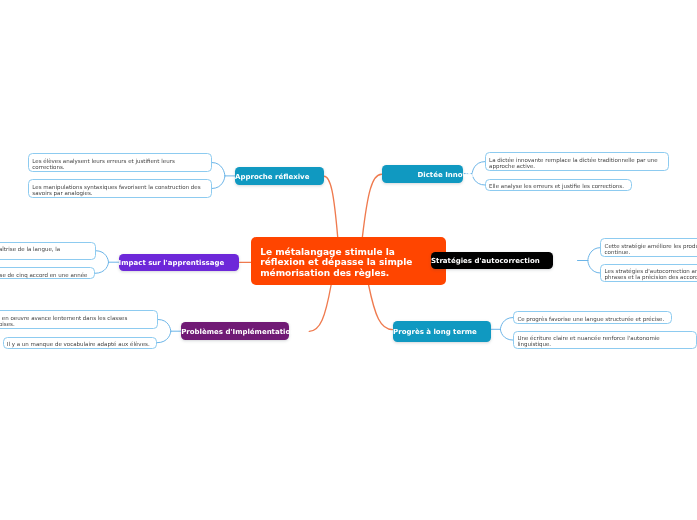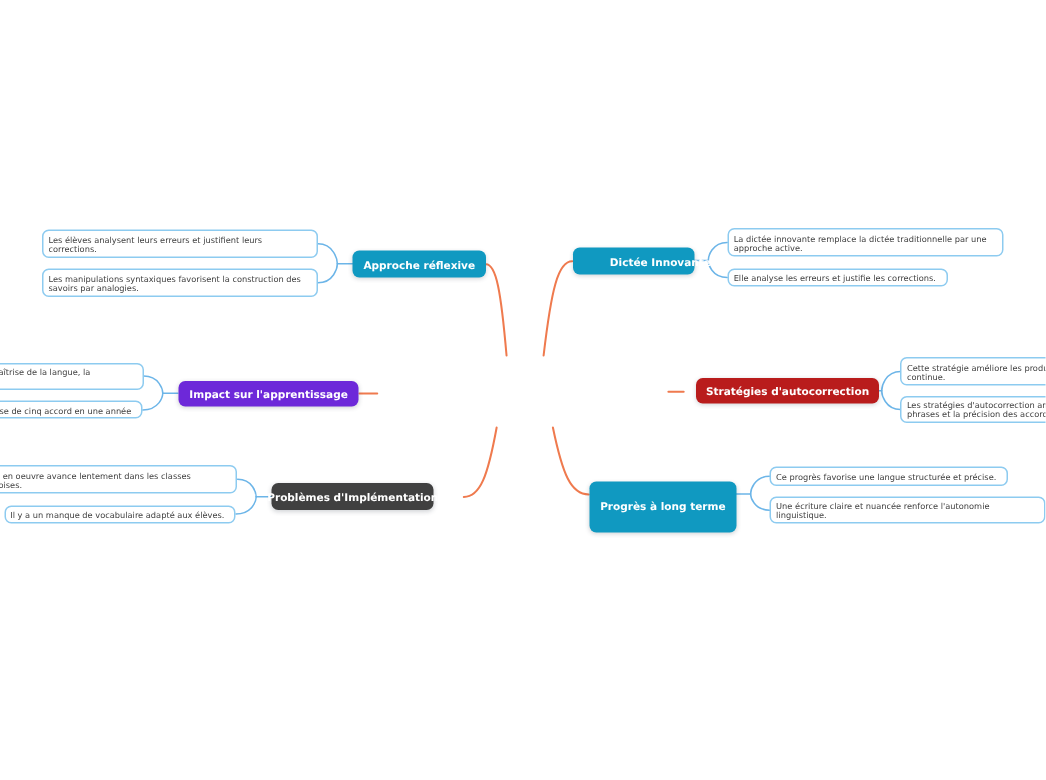--- a/index.html
+++ b/index.html
@@ -5,21 +5,21 @@
 <style>
   html,body{margin:0;padding:0;background:#ffffff;}
   body{width:697px;height:520px;overflow:hidden;
        font-family:"DejaVu Sans",sans-serif;}
   #stage{position:relative;width:697px;height:520px;background:#ffffff;}
   svg#links{position:absolute;left:0;top:0;width:697px;height:520px;}
   .node{position:absolute;box-sizing:border-box;display:flex;align-items:center;}
   .central{border-radius:5px;padding:0 0 0 9.2px;z-index:3;}
   .central .txt{font-weight:bold;font-size:9px;line-height:10.6px;
                 position:relative;top:1.6px;}
-  .branch{border-radius:4.5px;justify-content:center;z-index:3;
+  .branch{border-radius:4.5px;justify-content:flex-start;z-index:3;
           box-shadow:0 1px 3px rgba(60,70,80,0.22);}
   .branch .txt{font-weight:bold;font-size:7px;white-space:nowrap;
                position:relative;top:0.9px;}
   .leaf{border-style:solid;border-width:1px;border-radius:4.5px;z-index:2;
         padding:3.5px 6.7px 0.9px 3.3px;background:#ffffff;display:block;}
   .leaf .txt{font-size:5.5px;line-height:6px;}
   .leaf .txt div,.central .txt div{white-space:nowrap;}
 </style>
 </head>
 <body>
@@ -46,20 +46,27 @@
     <path fill="none" stroke-width="1.35" stroke-linecap="round" d="M309.2,331.3 C320.15,331.3 325.187,317.41 331.1,285" stroke="#ef7a4e"></path>
     <path fill="none" stroke-width="1" stroke-linecap="round" d="M181.2,331.2 L170.8,331.2" stroke="#6cb5e8"></path>
     <path fill="none" stroke-width="1" stroke-linecap="round" d="M158.4,319.5 C168.568,319.5 170.8,328.86 170.8,331.2" stroke="#6cb5e8"></path>
     <path fill="none" stroke-width="1" stroke-linecap="round" d="M157.3,342.7 C168.37,342.7 170.8,333.5 170.8,331.2" stroke="#6cb5e8"></path>
     <path fill="none" stroke-width="1.35" stroke-linecap="round" d="M392.5,329.6 C380.55,329.6 375.053,316.22 368.6,285" stroke="#ef7a4e"></path>
     <path fill="none" stroke-width="1" stroke-linecap="round" d="M490.70000000000005,329.3 L500.4,329.3" stroke="#6cb5e8"></path>
     <path fill="none" stroke-width="1" stroke-linecap="round" d="M513.1,317.5 C502.686,317.5 500.4,326.94 500.4,329.3" stroke="#6cb5e8"></path>
     <path fill="none" stroke-width="1" stroke-linecap="round" d="M513.1,340.1 C502.686,340.1 500.4,331.46000000000004 500.4,329.3" stroke="#6cb5e8"></path>
   </svg>
 
+  <div class="node central" style="background: rgb(255, 69, 0); color: rgb(255, 255, 255); left: 251px; top: 237px; width: 195px; height: 48px;">
+    <div class="txt">
+      <div>Le métalangage stimule la</div>
+      <div>réflexion et dépasse la simple</div>
+      <div>mémorisation des règles.</div>
+    </div>
+  </div>
 
   <div class="node branch" style="background: rgb(16, 153, 193); color: rgb(255, 255, 255); left: 235px; top: 166.5px; width: 89px; height: 18.5px;">
     <div class="txt">Approche réflexive</div>
   </div>
   <div class="node leaf" style="color: rgb(63, 63, 63); border-color: rgb(141, 203, 240); top: 153.3px; height: 18.4px; left: 28px; width: 184px;">
     <div class="txt">
       <div>Les élèves analysent leurs erreurs et justifient leurs</div>
       <div>corrections.</div>
     </div>
   </div>
@@ -93,52 +100,52 @@
       <div>Le métalangage renforce la maîtrise de la langue, la</div>
       <div>grammaire et l'orthographe.</div>
     </div>
   </div>
   <div class="node leaf" style="color: rgb(63, 63, 63); border-color: rgb(141, 203, 240); top: 267.1px; height: 12.4px; right: 601.8px;">
     <div class="txt">
       <div>Un élève passe de cinq accord en une année</div>
     </div>
   </div>
 
-  <div class="node branch" style="background: #b91c1c; color: rgb(255, 255, 255); left: 464px; top: 251.6px; width: 122.1px; height: 17.7px;">
+  <div class="node branch" style="background: #000000; color: rgb(255, 255, 255); left: 431px; top: 251.6px; width: 122.1px; height: 17.7px;">
     <div class="txt">Stratégies d'autocorrection</div>
   </div>
   <div class="node leaf" style="color: rgb(63, 63, 63); border-color: rgb(141, 203, 240); top: 238.4px; height: 18.4px; left: 600.3px; width: 184px;">
     <div class="txt">
       <div>Cette stratégie améliore les productions écrites de façon</div>
       <div>continue.</div>
     </div>
   </div>
   <div class="node leaf" style="color: rgb(63, 63, 63); border-color: rgb(141, 203, 240); top: 263.8px; height: 18.4px; left: 600.3px; width: 184px;">
     <div class="txt">
       <div>Les stratégies d'autocorrection améliorent la structure des</div>
       <div>phrases et la précision  des accords.</div>
     </div>
   </div>
 
-  <div class="node branch" style="background: #404040; color: rgb(255, 255, 255); left: 181.2px; top: 321.7px; width: 108px; height: 18.1px;">
+  <div class="node branch" style="background: #701a75; color: rgb(255, 255, 255); left: 181.2px; top: 321.7px; width: 108px; height: 18.1px;">
     <div class="txt">Problèmes d'Implémentation</div>
   </div>
   <div class="node leaf" style="color: rgb(63, 63, 63); border-color: rgb(141, 203, 240); top: 310.3px; height: 18.4px; left: -25.6px; width: 184px;">
     <div class="txt">
       <div>La mise en oeuvre avance lentement dans les classes</div>
       <div>québécoises.</div>
     </div>
   </div>
   <div class="node leaf" style="color: rgb(63, 63, 63); border-color: rgb(141, 203, 240); top: 336.5px; height: 12.4px; right: 539.7px;">
     <div class="txt">
       <div>Il y a un manque de vocabulaire adapté aux élèves.</div>
     </div>
   </div>
 
-  <div class="node branch" style="background: rgb(16, 153, 193); color: rgb(255, 255, 255); left: 393.1px; top: 320.6px; width: 97.6px; height: 34px;">
+  <div class="node branch" style="background: rgb(16, 153, 193); color: rgb(255, 255, 255); left: 393.1px; top: 320.6px; width: 97.6px; height: 21px;">
     <div class="txt">Progrès à long terme</div>
   </div>
   <div class="node leaf" style="color: rgb(63, 63, 63); border-color: rgb(141, 203, 240); top: 311.3px; height: 12.4px; left: 513.1px;">
     <div class="txt">
       <div>Ce progrès favorise une langue structurée et précise.</div>
     </div>
   </div>
   <div class="node leaf" style="color: rgb(63, 63, 63); border-color: rgb(141, 203, 240); top: 330.9px; height: 18.4px; left: 513.1px; width: 184px;">
     <div class="txt">
       <div>Une écriture claire et nuancée renforce l'autonomie</div>

